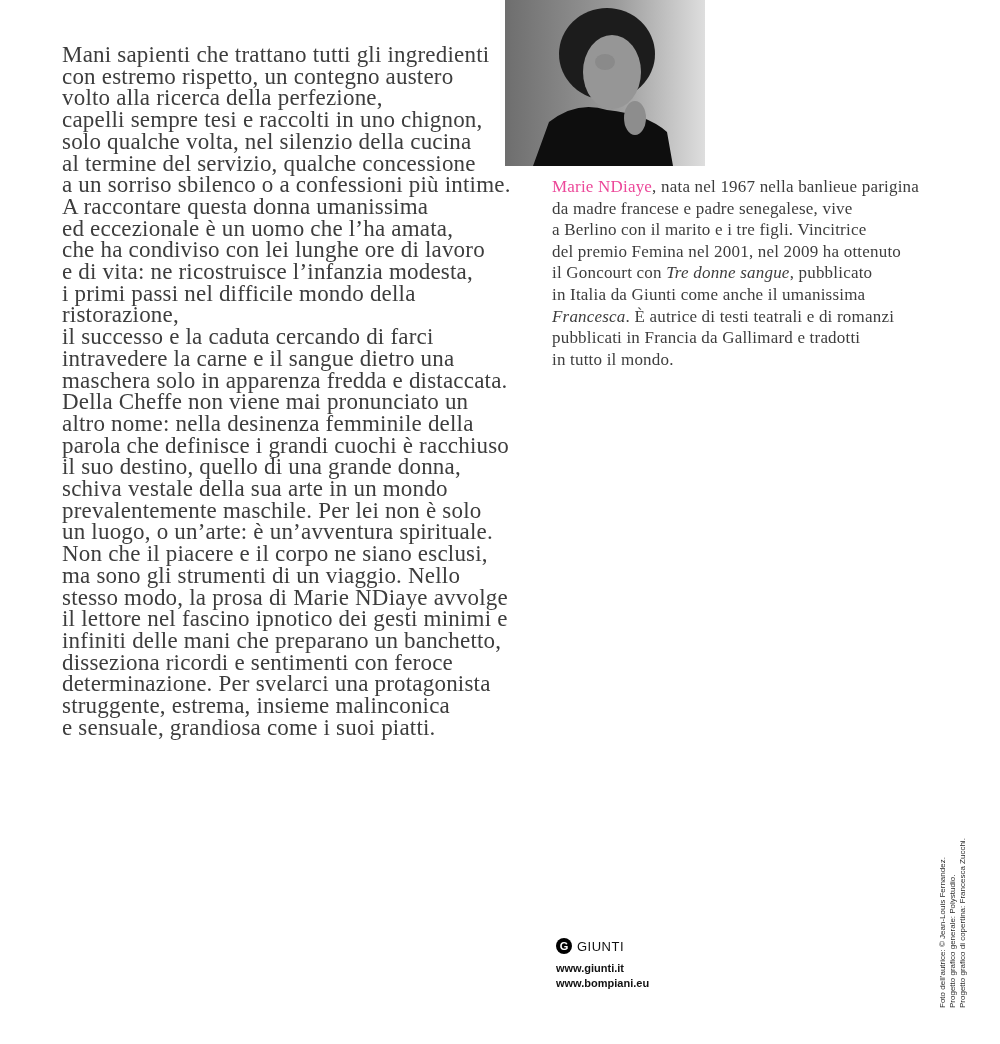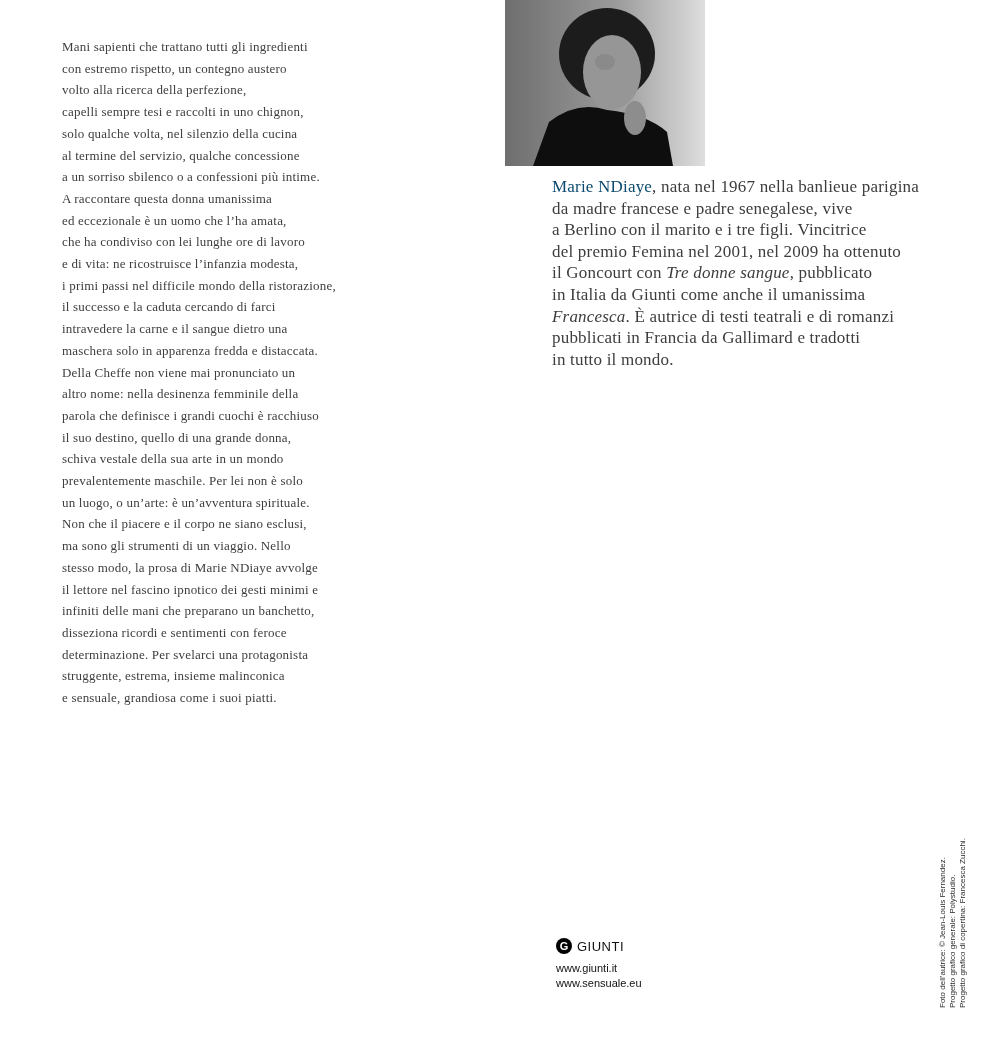--- a/index.html
+++ b/index.html
@@ -9,23 +9,23 @@
     background: #ffffff;
     position: relative;
     font-family: "Liberation Serif", serif;
     overflow: hidden;
   }
 
   
   .description {
     position: absolute;
     left: 62px;
-    top: 36px;
+    top: 44px;
     width: 470px;
-    font-size: 13px;
+    font-size: 23px;
     line-height: 21.7px;
     color: #3d3d3d;
     letter-spacing: 0.2px;
     white-space: pre-line;
     margin: 0;
   }
 
   
   .photo {
     position: absolute;
@@ -42,21 +42,21 @@
     left: 552px;
     top: 176px;
     width: 420px;
     font-size: 17px;
     line-height: 21.6px;
     color: #3d3d3d;
     letter-spacing: 0.2px;
     white-space: pre-line;
     margin: 0;
   }
-  .author-name { color: #0c4a6e; }
+  .author-name { color: #ec4899; }
   .italic { font-style: italic; }
 
   
   .publisher {
     position: absolute;
     left: 556px;
     top: 938px;
     font-family: "Liberation Sans", sans-serif;
     color: #111;
   }
@@ -79,21 +79,21 @@
     font-family: "Liberation Sans", sans-serif;
   }
   .logo-text {
     font-size: 13px;
     font-weight: normal;
     letter-spacing: 0.5px;
   }
   .publisher-urls {
     margin-top: 7px;
     font-size: 11px;
-    font-weight: normal;
+    font-weight: bold;
     line-height: 15px;
   }
 
   
   .credits {
     position: absolute;
     left: 938px;
     top: 1008px;
     width: 172px;
     transform: rotate(-90deg);
@@ -166,21 +166,21 @@
 pubblicati in Francia da Gallimard e tradotti
 in tutto il mondo.</span></p>
 
 <div class="publisher">
   <div class="publisher-row">
     <span class="logo-circle">G</span>
     <span class="logo-text">GIUNTI</span>
   </div>
   <div class="publisher-urls">
     <div>www.giunti.it</div>
-    <div>www.sensuale.eu</div>
+    <div>www.bompiani.eu</div>
   </div>
 </div>
 
 <div class="credits">
   <div>Foto dell’autrice: © Jean-Louis Fernandez.</div>
   <div>Progetto grafico generale: Polystudio.</div>
   <div>Progetto grafico di copertina: Francesca Zucchi.</div>
 </div>
 
 </body></html>

